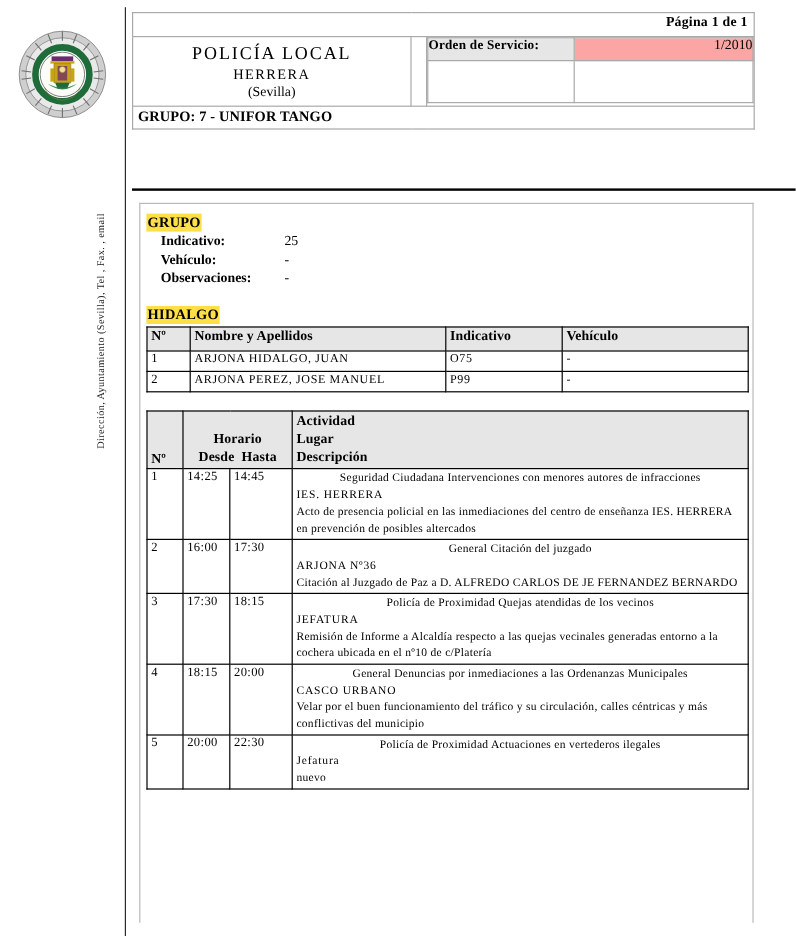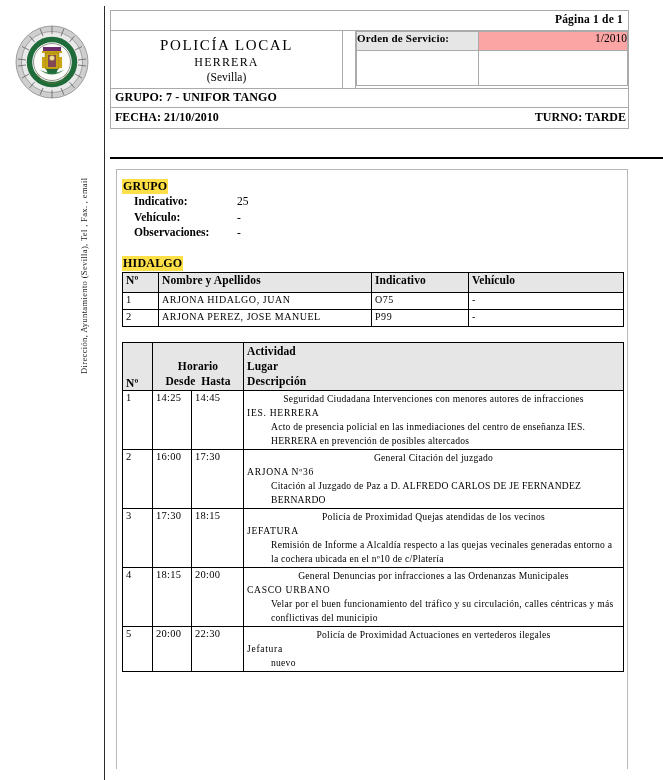--- a/index.html
+++ b/index.html
@@ -255,21 +255,21 @@
   td.sv-num { font-size: 10.5px; padding-top: 2px; }
   td.sv-time { font-size: 10.5px; padding-top: 2px; letter-spacing: 0.3px; }
   td.sv-desc {
     font-size: 9.6px;
     line-height: 14px;
     letter-spacing: 0.25px;
     padding: 2px 3px 3px 4px;
   }
   td.sv-desc .l-act { display: block; text-align: center; }
   td.sv-desc .l-lug { display: block; letter-spacing: 0.7px; }
-  td.sv-desc .l-des { display: block; margin-left: 24px; }
+  td.sv-desc .l-des { display: block; }
 </style>
 </head>
 <body>
 
 <div id="gutter">
 
   <div id="badge-wrap">
     <svg id="badge-svg" width="80" height="96" viewBox="0 0 80 96" aria-hidden="true">
       <g>
 
@@ -358,28 +358,20 @@
                 <td class="ods-blank-l"></td>
                 <td class="ods-blank-r"></td>
               </tr>
             </tbody>
           </table>
         </td>
       </tr>
       <tr>
         <td class="grupo-cell" colspan="3">GRUPO: 7 - UNIFOR TANGO</td>
       </tr>
-      <tr>
-        <td class="fecha-cell" colspan="3">
-          <div class="fecha-row">
-            <span>FECHA: 21/10/2010</span>
-            <span>TURNO: TARDE</span>
-          </div>
-        </td>
-      </tr>
     </tbody>
   </table>
 
   <div id="hdr-rule"></div>
 
   <div id="body-box">
 
     <div id="grupo-section">
       <div class="section-label">GRUPO</div>
       <div class="kv">
@@ -486,21 +478,21 @@
               <span class="l-act">Policía de Proximidad Quejas atendidas de los vecinos</span>
               <span class="l-lug">JEFATURA</span>
               <span class="l-des">Remisión de Informe a Alcaldía respecto a las quejas vecinales generadas entorno a la cochera ubicada en el nº10 de c/Platería</span>
             </td>
           </tr>
           <tr>
             <td class="sv-num">4</td>
             <td class="sv-time">18:15</td>
             <td class="sv-time">20:00</td>
             <td class="sv-desc">
-              <span class="l-act">General Denuncias por infracciones a las Ordenanzas Municipales</span>
+              <span class="l-act">General Denuncias por inmediaciones a las Ordenanzas Municipales</span>
               <span class="l-lug">CASCO URBANO</span>
               <span class="l-des">Velar por el buen funcionamiento del tráfico y su circulación, calles céntricas y más conflictivas del municipio</span>
             </td>
           </tr>
           <tr>
             <td class="sv-num">5</td>
             <td class="sv-time">20:00</td>
             <td class="sv-time">22:30</td>
             <td class="sv-desc">
               <span class="l-act">Policía de Proximidad Actuaciones en vertederos ilegales</span>

